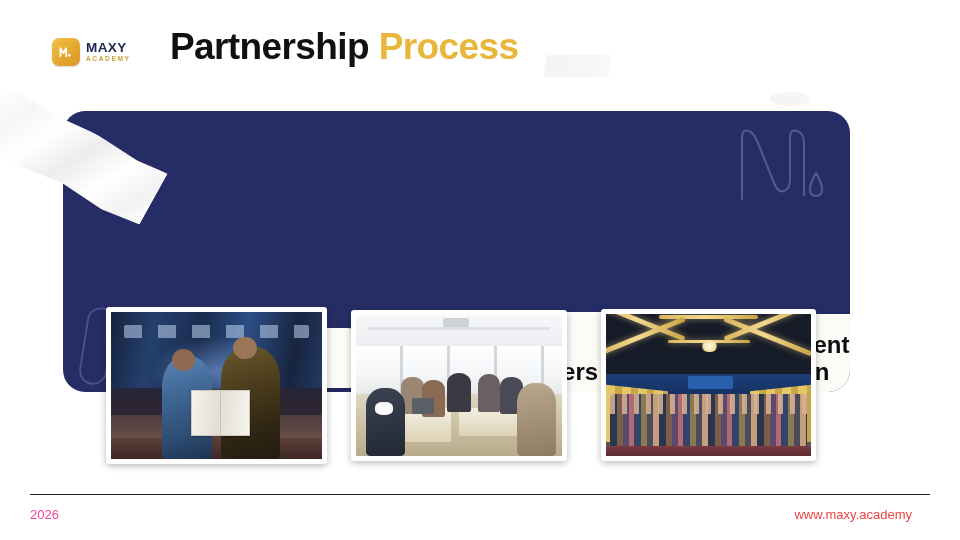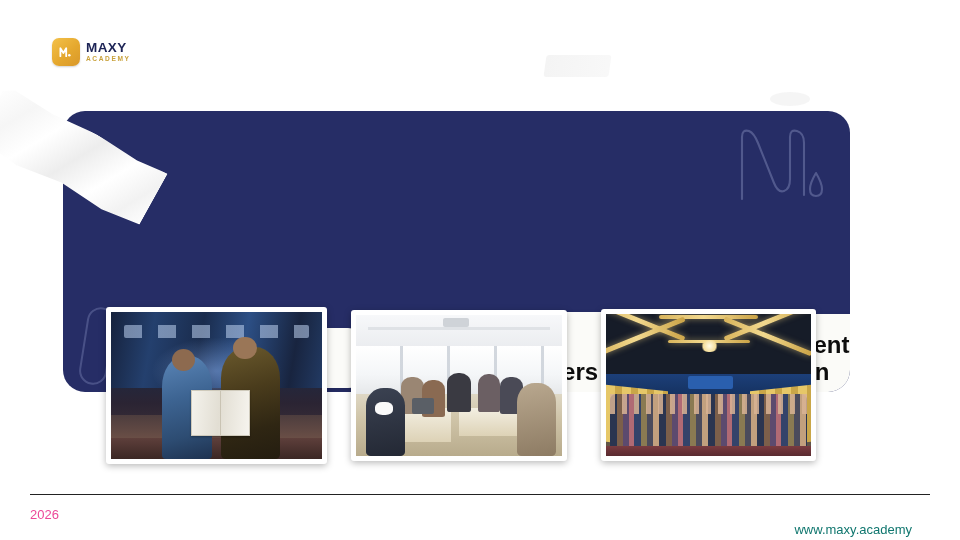--- a/index.html
+++ b/index.html
@@ -181,21 +181,21 @@
   .p3-crowd:after{content:"";position:absolute;left:0;top:0;width:100%;height:34%;
     background:repeating-linear-gradient(90deg,
       #d9b394 0 5px,transparent 5px 12px);opacity:.85;}
   .p3-floor{position:absolute;left:0;bottom:0;width:100%;height:7%;
     background:linear-gradient(180deg,#7a3b40,#5a2b30);}
 
   
   .footer-rule{position:absolute;left:30px;top:494px;width:900px;height:0;
     border-top:1.4px solid #222;}
   .footer-year{position:absolute;left:30px;top:507px;font-size:13px;color:#ec4899;}
-  .footer-url{position:absolute;right:28px;top:522px;font-size:13px;color:#0f766e;}
+  .footer-url{position:absolute;right:28px;top:507px;font-size:13px;color:#ef4444;}
 </style>
 </head>
 <body>
 
 <div id="slide">
 
   <div class="bg-wm bg-wm-1"></div>
   <div class="bg-wm bg-wm-2"></div>
   <div class="bg-wm bg-wm-3"></div>
 
@@ -205,20 +205,23 @@
         <path d="M3.4 13.2 L3.4 5.2 L6.4 10.0 L9.2 5.2 L9.2 13.2" fill="none" stroke="#ffffff" stroke-width="1.8" stroke-linecap="round" stroke-linejoin="round"></path>
         <circle cx="12.3" cy="12.2" r="1.25" fill="#ffffff"></circle>
       </svg>
     </div>
     <div class="logo-text">
       <span class="logo-name">MAXY</span>
       <span class="logo-sub">ACADEMY</span>
     </div>
   </div>
 
+  <div class="slide-title">
+    <span>Partnership</span><span>&nbsp;</span><span class="accent">Process</span>
+  </div>
 
   <div class="panel">
 
     <div class="panel-wm">
       <svg viewBox="0 0 100 90" aria-hidden="true">
         <path d="M14 78 L14 16 Q14 8 21 10 Q26 12 30 22 L46 62 Q50 72 56 70 Q62 68 62 58 L62 16 Q62 8 69 10 Q76 12 76 22 L76 74" fill="none" stroke="#8e96c4" stroke-width="2.1" stroke-linecap="round" stroke-linejoin="round"></path>
         <path d="M88 52 Q94 62 94 68 Q94 75 88 75 Q82 75 82 68 Q82 62 88 52 Z" fill="none" stroke="#8e96c4" stroke-width="2.1" stroke-linejoin="round"></path>
       </svg>
     </div>
 

